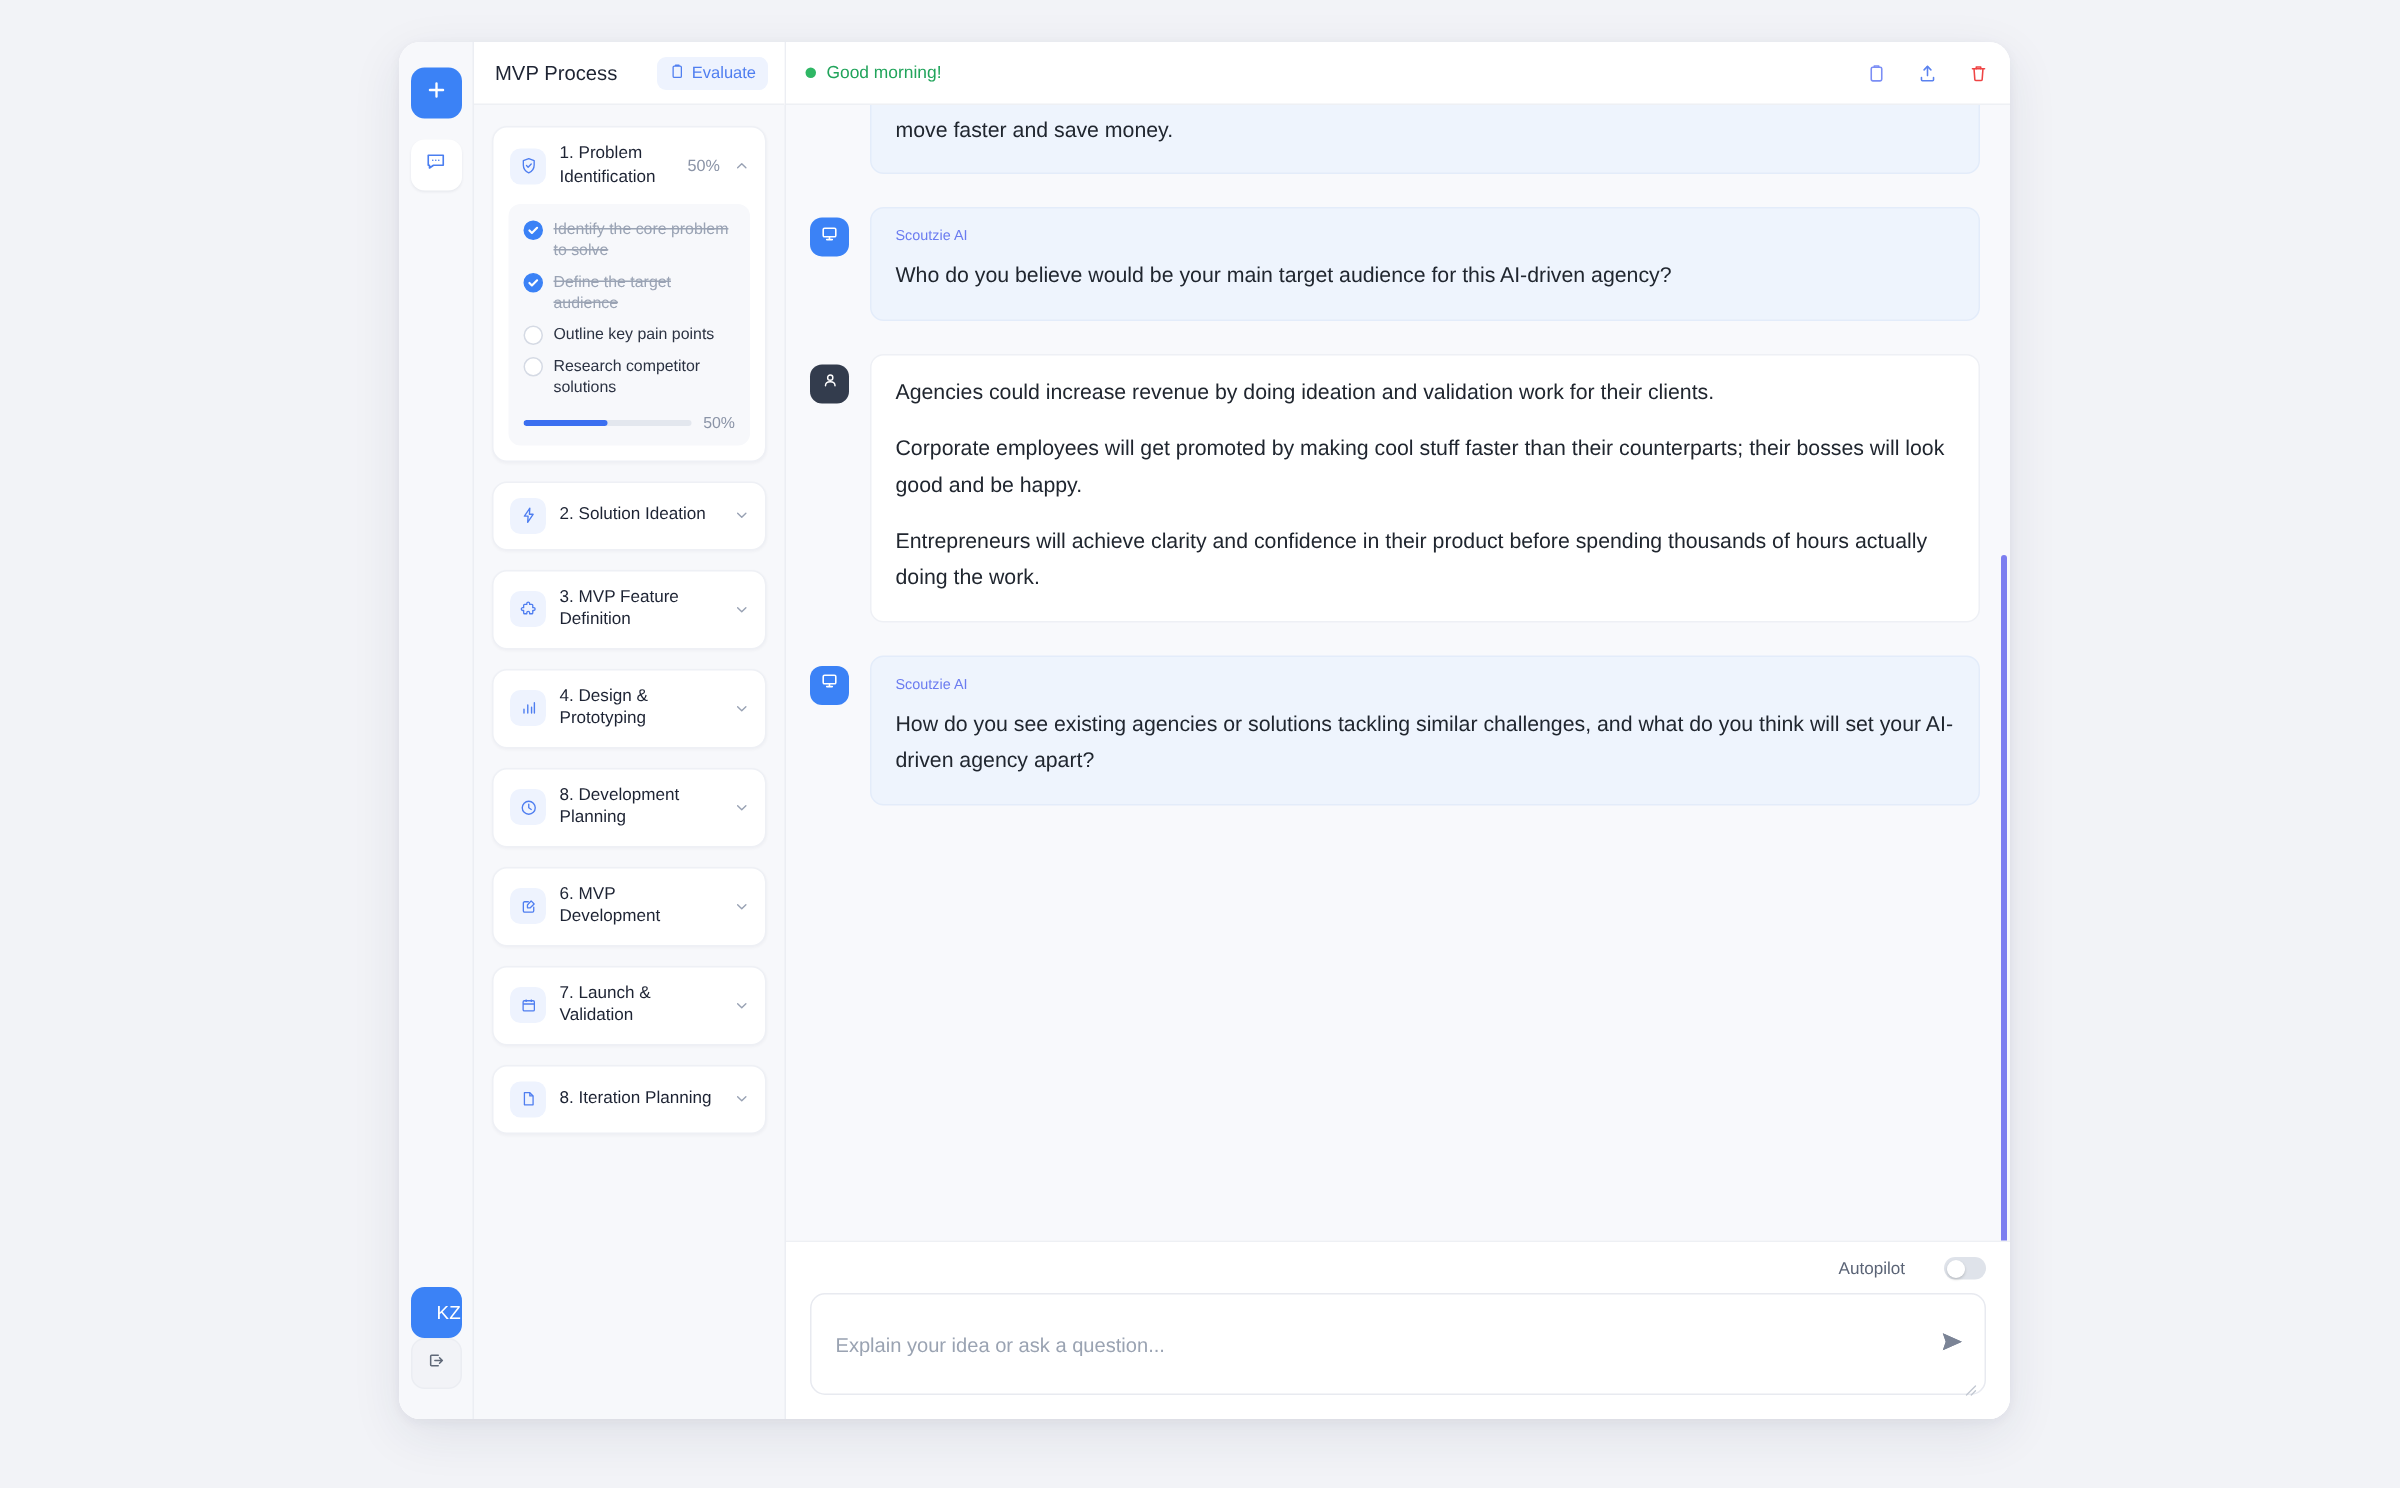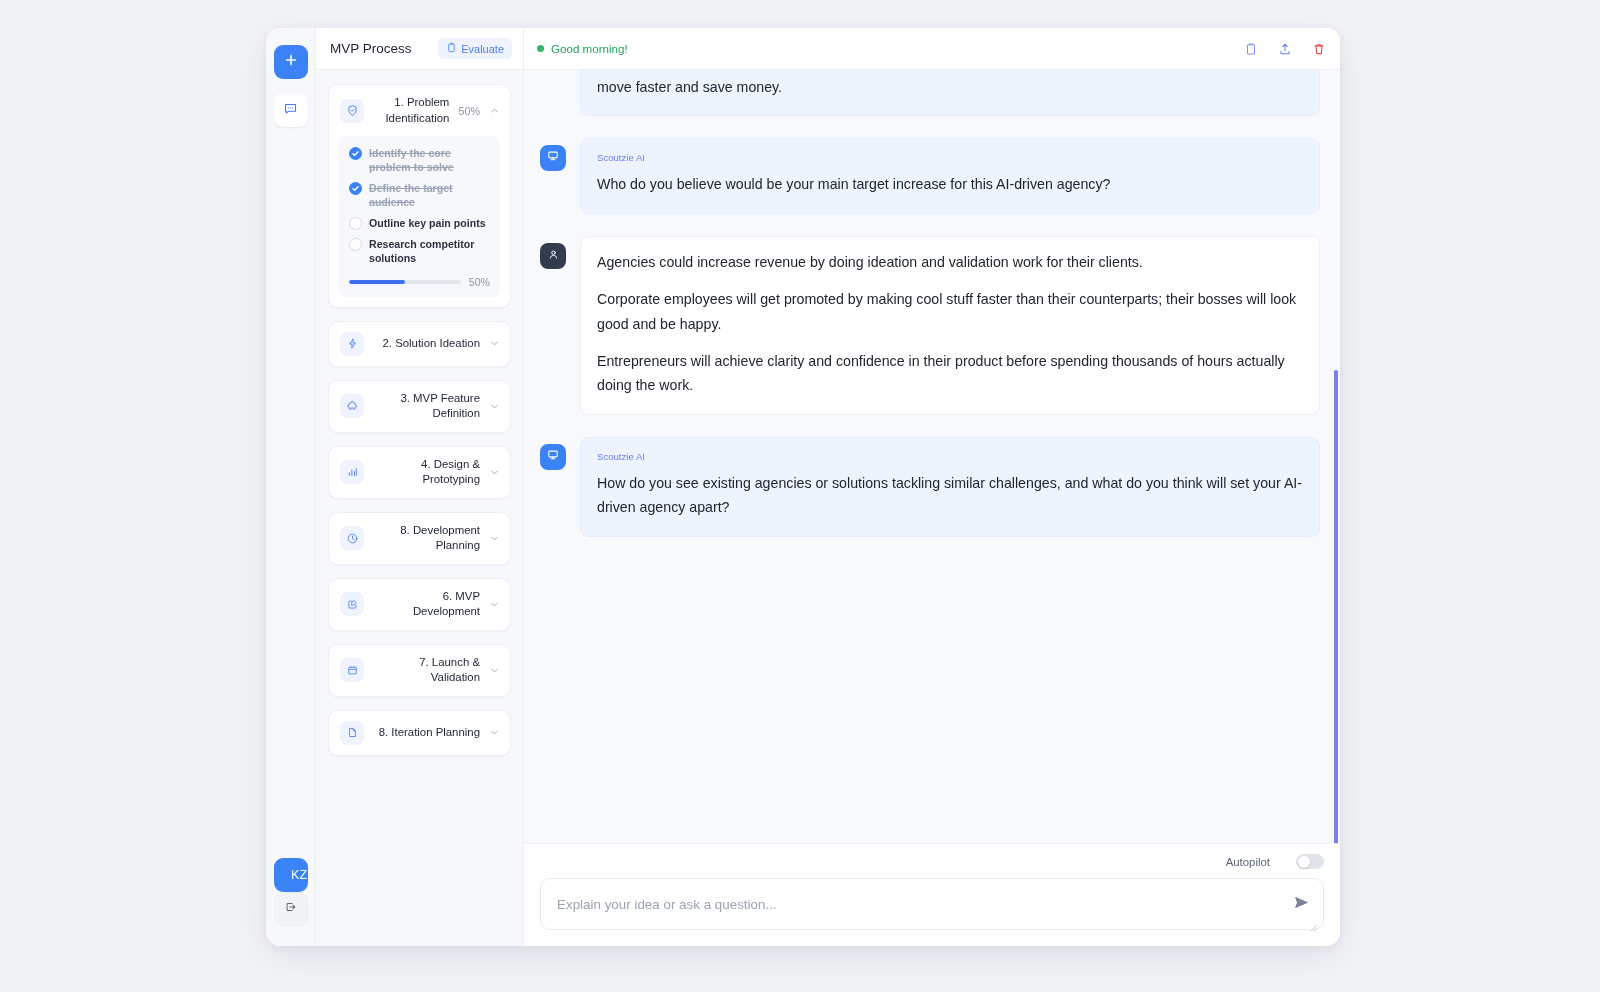--- a/index.html
+++ b/index.html
@@ -92,21 +92,20 @@
     background: #ffffff;
     border: 1px solid #eef0f5;
     border-radius: 10px;
     box-shadow: 0 1px 2px rgba(25,35,70,.035);
     overflow: hidden;
   }
   .step-head {
     display: flex; align-items: center; gap: 9px;
     padding: 10px 10px 10px 11px;
     cursor: pointer;
-    text-align: right;
   }
   .step-icon {
     width: 24px; height: 24px; flex: none;
     border-radius: 7px; background: #eef3fe;
     display: flex; align-items: center; justify-content: center;
   }
   .step-label {
     flex: 1; font-size: 11.4px; color: #1d2333; line-height: 1.36;
   }
   .step-pct { font-size: 10.8px; color: #8b94a7; flex: none; }
@@ -122,21 +121,21 @@
     margin-bottom: 7px; cursor: pointer;
   }
   .cbox {
     width: 13px; height: 13px; flex: none; margin-top: 1px;
     border-radius: 50%; border: 1.4px solid #d5dae4; background: #fff;
   }
   .cbox.done {
     background: #3b82f6; border-color: #3b82f6;
     display: flex; align-items: center; justify-content: center;
   }
-  .task-text { font-size: 10.6px; color: #2b3242; line-height: 1.33; font-weight: bold; }
+  .task-text { font-size: 10.6px; color: #2b3242; line-height: 1.33; }
   .task.checked .task-text { color: #9aa3b4; text-decoration: line-through; }
 
   .prog-row { display: flex; align-items: center; gap: 8px; margin-top: 10px; }
   .prog-track { flex: 1; height: 4px; border-radius: 3px; background: #e3e7ee; overflow: hidden; }
   .prog-fill { height: 100%; background: #3b6ff0; border-radius: 3px; }
   .prog-val { font-size: 10.6px; color: #8b94a7; }
 
   
   #chat { flex: 1; display: flex; flex-direction: column; min-width: 0; background: #f8f9fc; }
 
@@ -211,21 +210,21 @@
     background: #dfe3ea; position: relative; cursor: pointer;
   }
   #autopilot-knob {
     position: absolute; top: 1.5px; left: 1.5px;
     width: 12px; height: 12px; border-radius: 50%;
     background: #ffffff; box-shadow: 0 1px 2px rgba(0,0,0,.18);
   }
   #input-wrap {
     position: relative;
     border: 1px solid #e8eaf0; border-radius: 10px;
-    background: #fff; height: 52px;
+    background: #fff; height: 68px;
     display: flex; align-items: center;
   }
   #msg-input {
     flex: 1; border: none; outline: none; background: transparent;
     font-family: inherit; font-size: 13.4px; color: #1f2633;
     padding: 0 44px 0 16px; height: 100%;
   }
   #msg-input::placeholder { color: #9aa3b2; }
   #send-btn {
     position: absolute; right: 13px; top: 50%; transform: translateY(-50%);
@@ -515,21 +514,21 @@
             <span>
               <svg width="14" height="14" viewBox="0 0 18 18" fill="none" stroke="#fff" stroke-width="1.35" stroke-linejoin="round" stroke-linecap="round">
                 <rect x="3.6" y="4" width="10.8" height="7.4" rx="1.2"></rect>
                 <path d="M9 11.4v2.4M6.6 13.8h4.8"></path>
               </svg>
             </span>
           </div>
           <div class="bubble ai">
             <div class="sender">Scoutzie AI</div>
             <div class="btext">
-              <p>Who do you believe would be your main target increase for this AI-driven agency?</p>
+              <p>Who do you believe would be your main target audience for this AI-driven agency?</p>
             </div>
           </div>
         </div>
 
         <div class="msg">
           <div class="avatar user">
             <span>
               <svg width="13" height="13" viewBox="0 0 18 18" fill="none" stroke="#fff" stroke-width="1.35" stroke-linejoin="round" stroke-linecap="round">
                 <circle cx="9" cy="6.6" r="2.4"></circle>
                 <path d="M4.6 14c0-2.3 2-3.7 4.4-3.7s4.4 1.4 4.4 3.7"></path>

